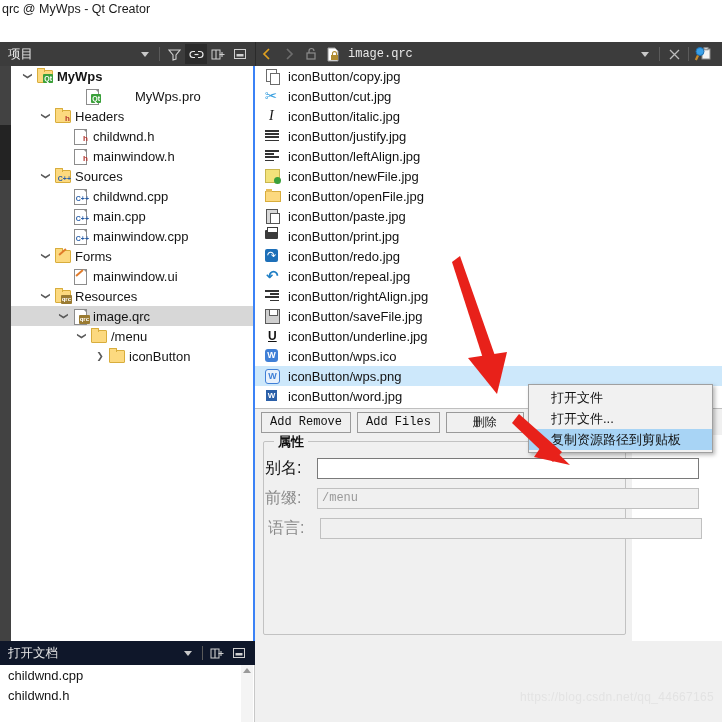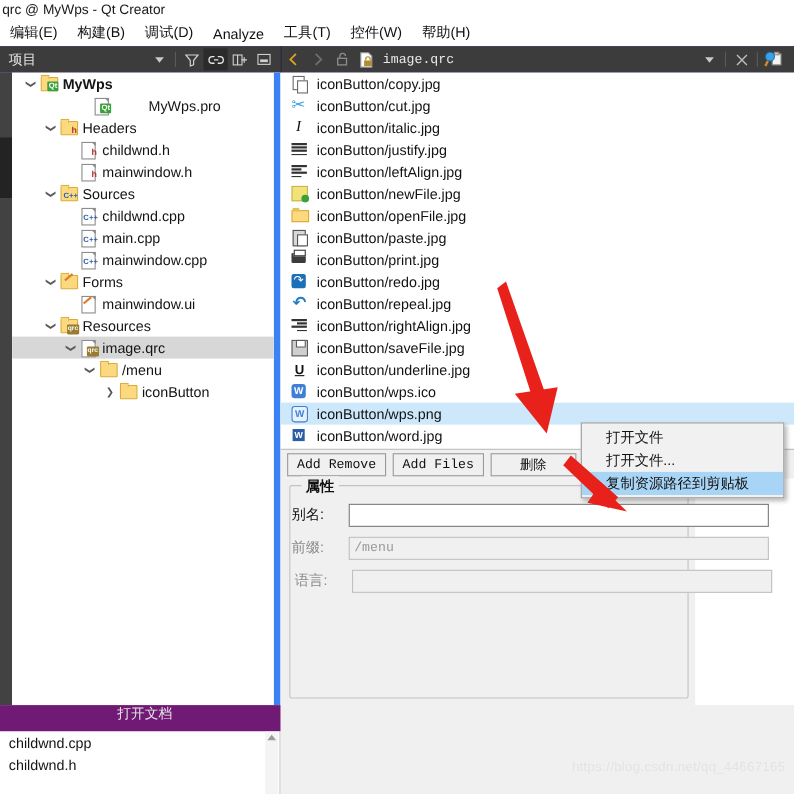--- a/index.html
+++ b/index.html
@@ -22,21 +22,21 @@
   .menubar{
     position:absolute;left:0;top:18px;width:722px;height:24px;
     background:#ffffff;display:flex;align-items:center;
     font-size:13px;color:#101010;box-sizing:border-box;
   }
   .menubar .mi{padding:2px 9px;white-space:nowrap;cursor:default;}
 
   
   .toolrow{
     position:absolute;left:0;top:42px;width:722px;height:24px;
-    background:#6d28d9;box-sizing:border-box;
+    background:#22c55e;box-sizing:border-box;
   }
   .toolrow .leftpane{
     position:absolute;left:0;top:0;width:255px;height:24px;
     background:#3c3c3c;display:flex;align-items:center;box-sizing:border-box;
   }
   .toolrow .rightpane{
     position:absolute;left:255px;top:0;width:467px;height:24px;
     background:#3c3c3c;display:flex;align-items:center;box-sizing:border-box;
     border-left:1px solid #2a2a2a;
   }
@@ -56,21 +56,21 @@
          padding-left:4px;white-space:nowrap;}
 
   
   .leftstrip{position:absolute;left:0;top:66px;width:11px;height:575px;background:#424242;}
   .leftstrip .dk{position:absolute;left:0;top:59px;width:11px;height:55px;background:#232323;}
 
   
   .tree{
     position:absolute;left:11px;top:66px;width:244px;height:575px;
     background:#ffffff;overflow:hidden;box-sizing:border-box;
-    border-right:6px solid #3b82f6;
+    border-right:2px solid #3b82f6;
   }
   .trow{height:20px;display:flex;align-items:center;font-size:13px;color:#141414;
         white-space:nowrap;cursor:default;}
   .trow.sel{background:#d7d7d7;}
   .trow .arw{width:14px;text-align:center;color:#5a5a5a;font-size:9px;flex:0 0 auto;}
   .trow .ico{width:19px;height:16px;flex:0 0 auto;position:relative;margin-right:3px;}
   .trow .lbl{flex:0 0 auto;}
   .trow.bold .lbl{font-weight:bold;}
 
   
@@ -149,31 +149,31 @@
   
   .props{
     position:absolute;left:255px;top:435px;width:377px;height:206px;
     background:#f0f0f0;box-sizing:border-box;
   }
   .gbox{position:absolute;left:8px;top:6px;right:6px;bottom:6px;
         border:1px solid #c2c2c2;border-radius:2px;}
   .gtitle{position:absolute;left:10px;top:-9px;background:#f0f0f0;padding:0 4px;
         font-size:13px;color:#111;font-weight:bold;}
   .prow{position:absolute;left:10px;height:22px;display:flex;align-items:center;}
-  .plabel{width:52px;font-size:13px;color:#111;text-align:left;}
+  .plabel{width:52px;font-size:16px;color:#111;text-align:left;}
   .plabel.dis{color:#8a8a8a;}
   .pinput{height:21px;background:#fff;border:1px solid #7a7a7a;box-sizing:border-box;}
   .pinput.dis{background:#f0f0f0;border:1px solid #c0c0c0;color:#9a9a9a;
         font-family:"Liberation Mono","DejaVu Sans Mono",monospace;font-size:12px;
         display:flex;align-items:center;padding-left:4px;}
 
   
   .odheader{
-    position:absolute;left:0;top:641px;width:255px;height:24px;background:#701a75;
-    display:flex;align-items:center;box-sizing:border-box;flex-direction:column;
+    position:absolute;left:0;top:641px;width:255px;height:24px;background:#0f172a;
+    display:flex;align-items:center;box-sizing:border-box;
   }
   .odlist{
     position:absolute;left:0;top:665px;width:255px;height:57px;background:#ffffff;
     box-sizing:border-box;border-right:1px solid #c8c8c8;overflow:hidden;
   }
   .odrow{height:20px;display:flex;align-items:center;font-size:13px;color:#141414;
          padding-left:8px;white-space:nowrap;cursor:default;}
   .odscroll{position:absolute;right:1px;top:0;width:12px;height:57px;background:#f4f4f4;}
   .odscroll .up{position:absolute;left:2px;top:3px;width:0;height:0;
          border-left:4px solid transparent;border-right:4px solid transparent;
@@ -207,29 +207,20 @@
 </style>
 </head>
 <body>
 
 <div class="app">
 
   <div class="titlebar">
     <span>qrc @ MyWps - Qt Creator</span>
   </div>
 
-  <div class="menubar">
-    <div class="mi">编辑(E)</div>
-    <div class="mi">构建(B)</div>
-    <div class="mi">调试(D)</div>
-    <div class="mi">Analyze</div>
-    <div class="mi">工具(T)</div>
-    <div class="mi">控件(W)</div>
-    <div class="mi">帮助(H)</div>
-  </div>
 
   <div class="toolrow">
     <div class="leftpane">
       <span class="combo-label">项目</span>
       <span class="spacer"></span>
       <span class="tb-ico">
           <span class="caret"></span>
         </span>
       <span class="vsep"></span>
       <span class="tb-ico">

